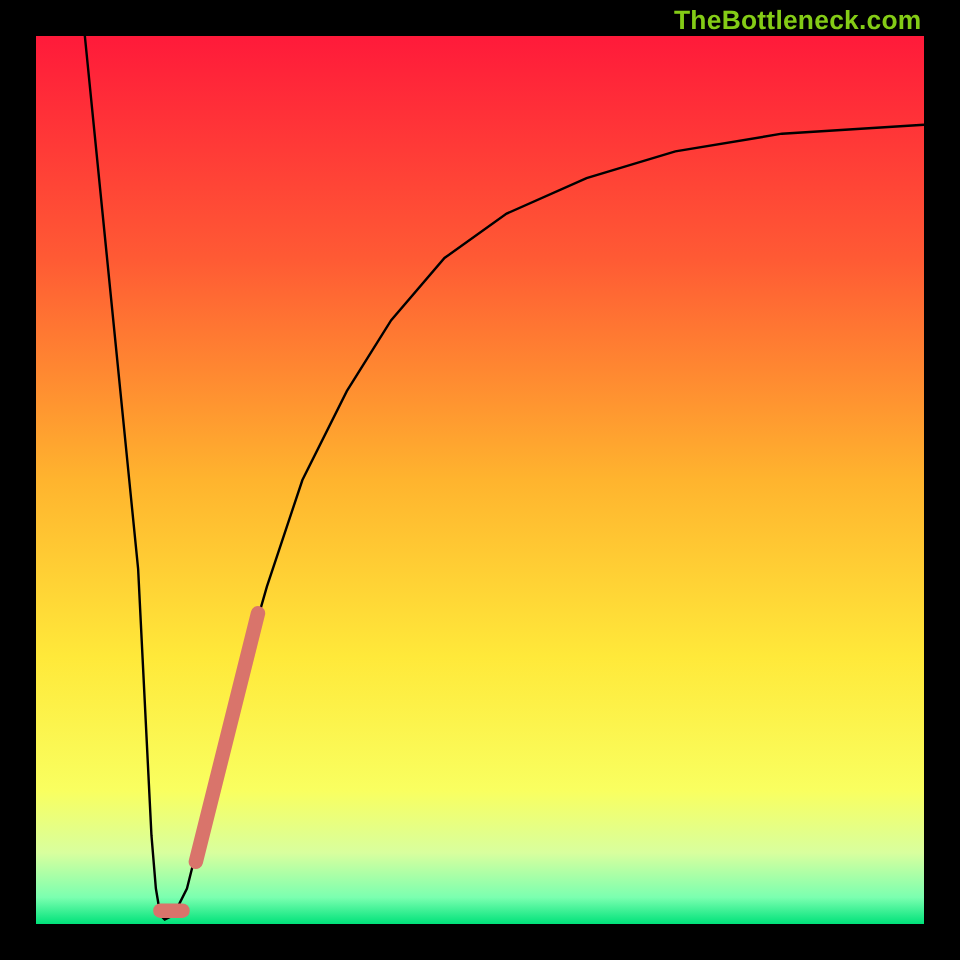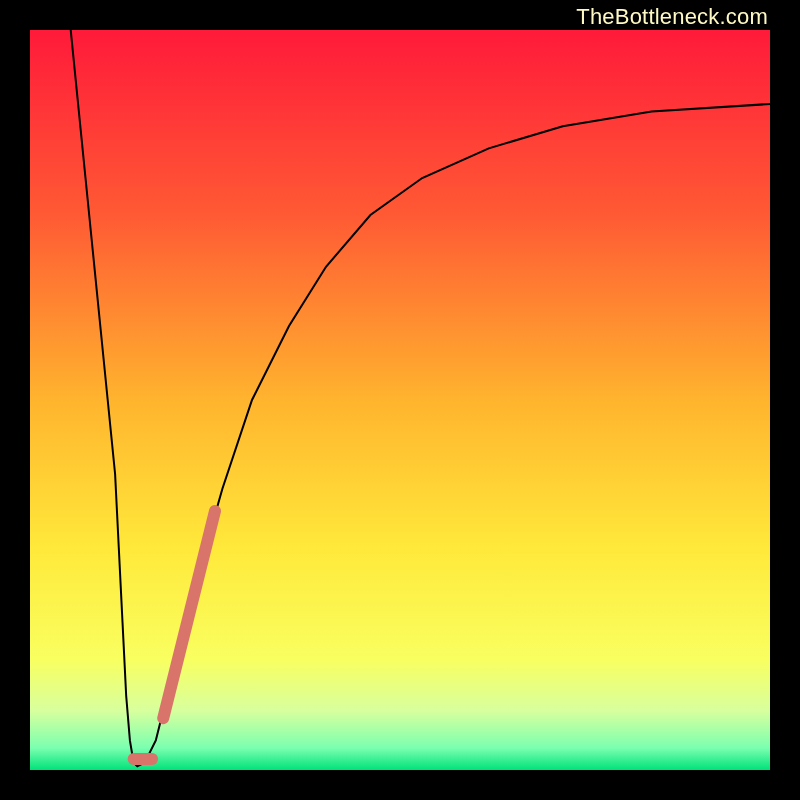--- a/index.html
+++ b/index.html
@@ -37,23 +37,23 @@
     position: absolute;
     left: 0;
     top: 0;
     width: 100%;
     height: 100%;
   }
   .watermark {
     position: absolute;
     top: 4px;
     right: 32px;
-    color: #fef9c3;
+    color: #84cc16;
     font-size: 22px;
-    font-weight: 400;
+    font-weight: 700;
     letter-spacing: 0.2px;
     user-select: none;
     margin-left: 25px;
   }
 </style>
 </head>
 <body>
 
 <div class="frame">
 

